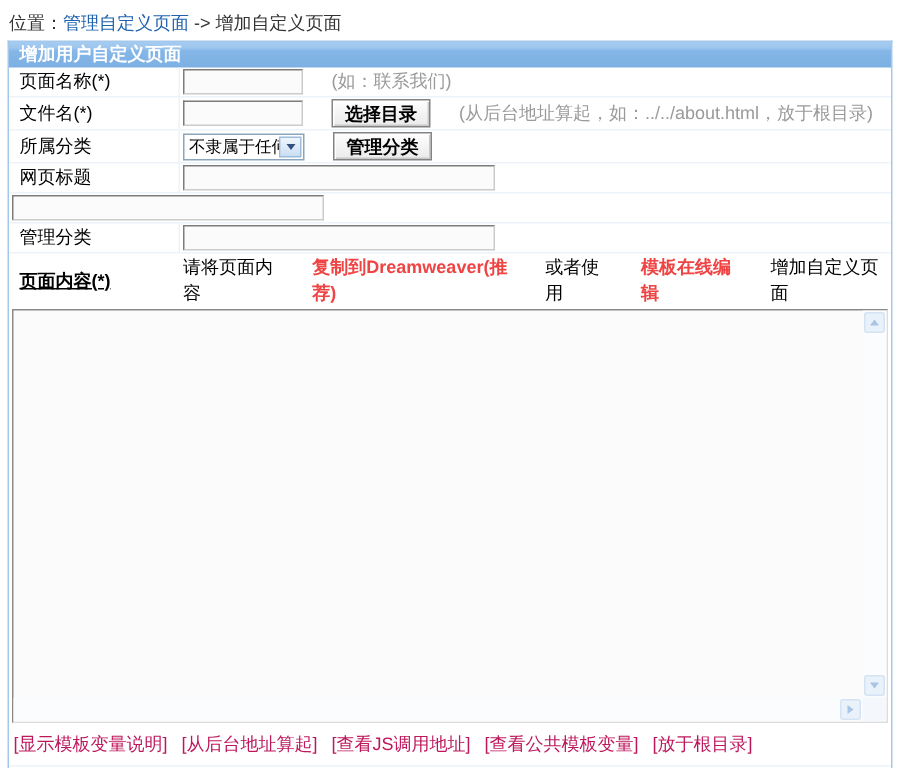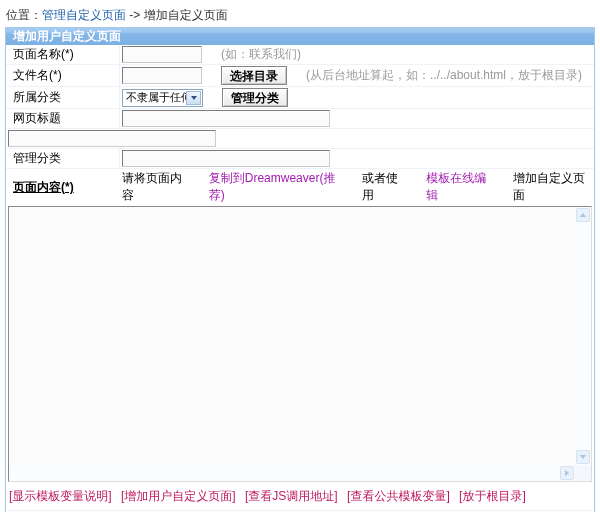--- a/index.html
+++ b/index.html
@@ -77,21 +77,21 @@
     border: 1px solid #9dbbdb;
     display: flex; align-items: center; justify-content: center;
   }
   .tri-down {
     width: 0; height: 0;
     border-left: 3px solid transparent; border-right: 3px solid transparent;
     border-top: 4px solid #33517d;
   }
 
   .content-hint-row { min-height: 15px; border-bottom: none; }
-  .blue-b { color: #a21caf; font-weight: normal; cursor: pointer; }
+  .blue-b { color: #ef4444; font-weight: bold; cursor: pointer; }
 
   .ta-outer { padding: 1px 2px 2px 2px; }
   .ta-wrap {
     position: relative; height: 276px;
     border: 1px solid;
     border-color: #8a8a8a #dcdcdc #dcdcdc #8a8a8a;
     background: #fbfbfb;
   }
   .ta-wrap textarea {
     position: absolute; left: 0; top: 0;
@@ -207,21 +207,21 @@
         <div class="sb-btn">
             <span class="tri-right-s"></span>
           </div>
       </div>
       <div class="sb-corner"></div>
     </div>
   </div>
 
   <div class="links-row">
     <a>[显示模板变量说明]</a>
-    <a>[增加用户自定义页面]</a>
+    <a>[从后台地址算起]</a>
     <a>[查看JS调用地址]</a>
     <a>[查看公共模板变量]</a>
     <a>[放于根目录]</a>
   </div>
 
   <div class="actions-row">
     <button class="btn">提交</button>
     <button class="btn">重置</button>
   </div>
 </div>

